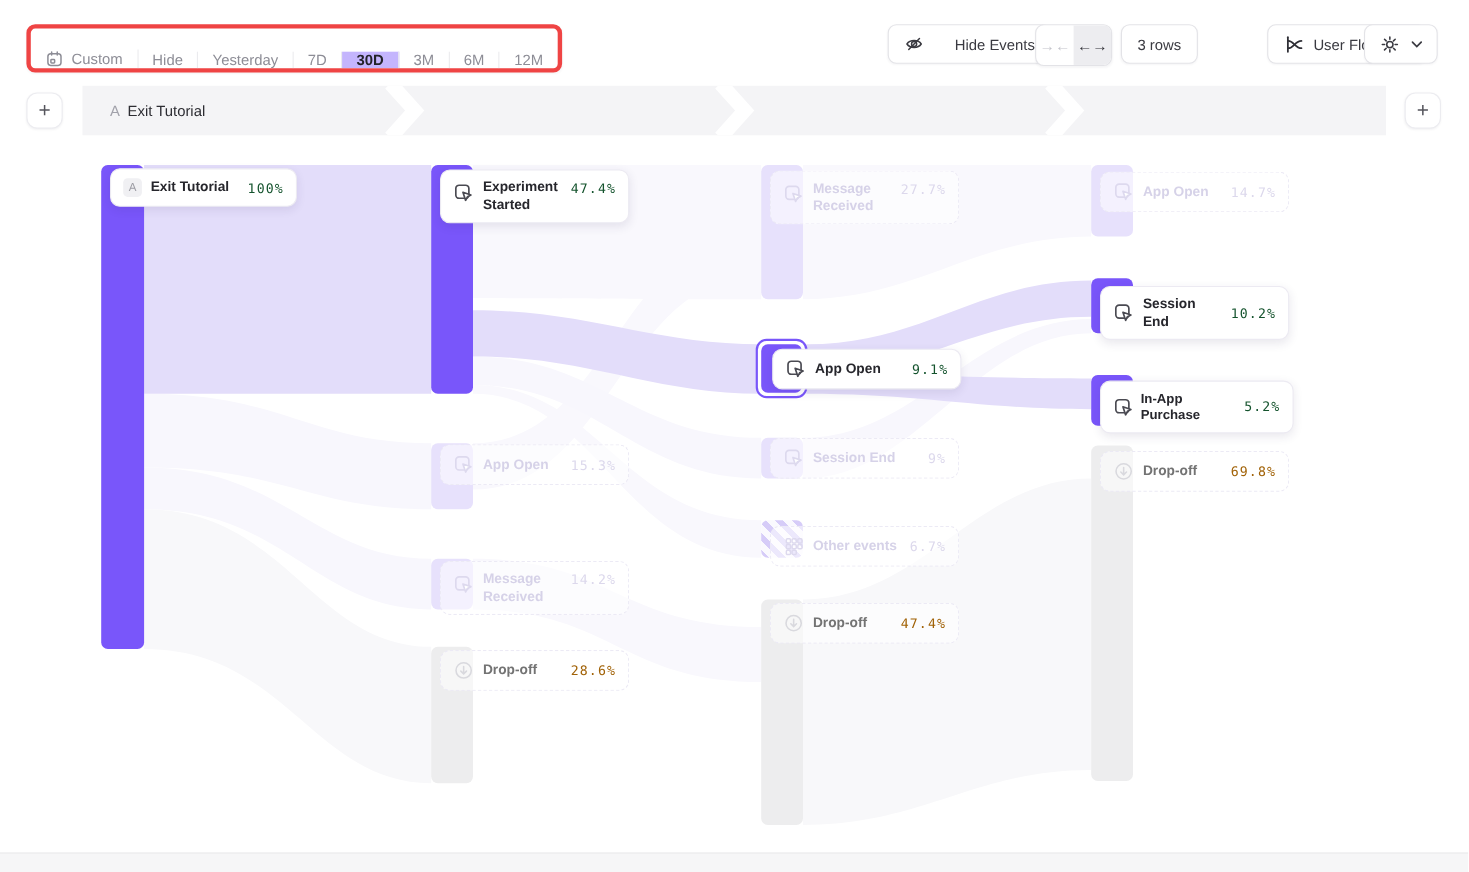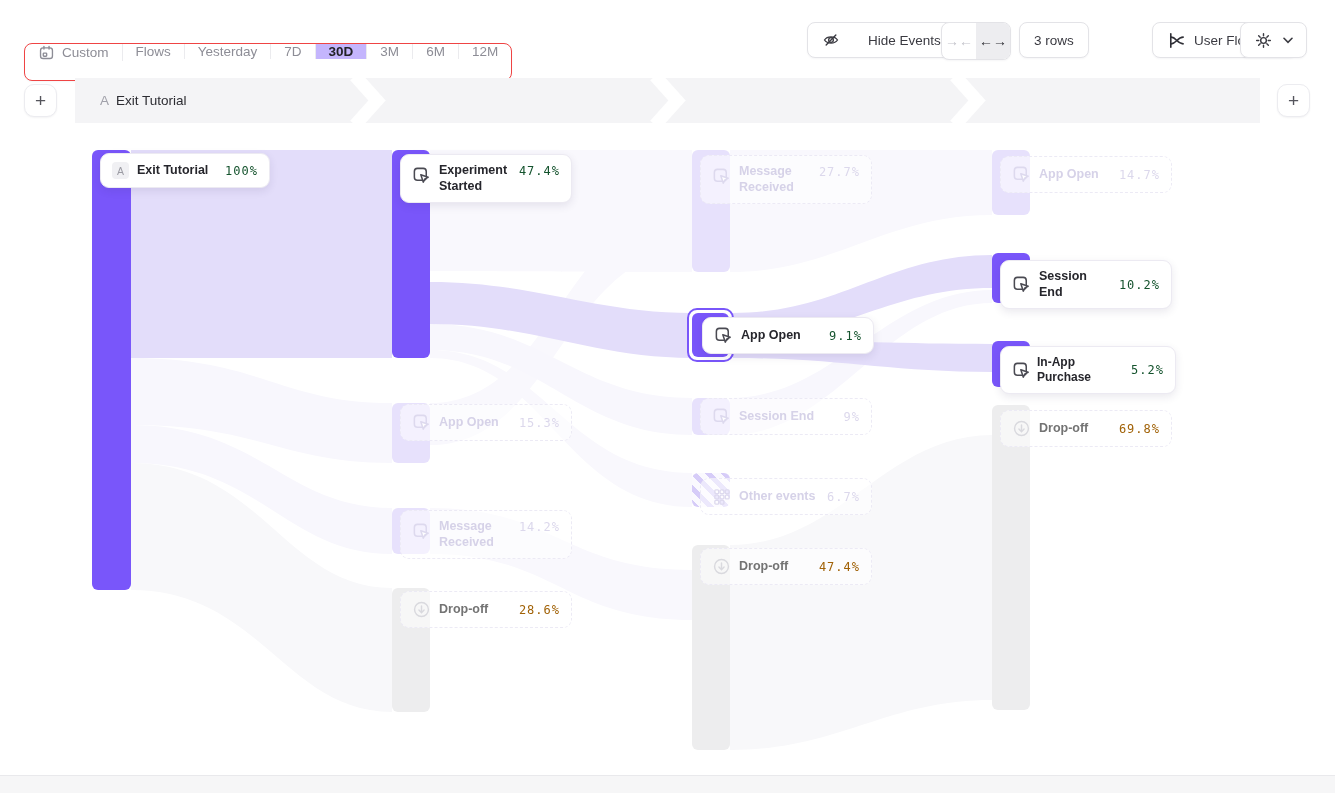--- a/index.html
+++ b/index.html
@@ -2,23 +2,23 @@
 <html><head>
 <meta charset="utf-8">
 <style>
   html,body{margin:0;padding:0;background:#fff;}
   .screen{position:relative;width:1335px;height:793px;background:#fff;overflow:hidden;
     font-family:"Liberation Sans",sans-serif;color:#2b2b30;}
   
   .btn{position:absolute;top:22px;height:36px;box-sizing:border-box;display:flex;align-items:center;
     gap:8px;background:#fff;border:1px solid #e3e3e7;border-radius:8px;padding:0 14px;
     font-size:13.5px;color:#3a3a41;box-shadow:0 1px 2px rgba(20,20,40,.04);cursor:pointer;}
-  .seg-group{position:absolute;top:22px;left:24px;height:36px;display:flex;align-items:flex-start;
-    border:1px solid #ef4444;border-radius:8px;background:#fff;overflow:hidden;
-    box-shadow:0 1px 2px rgba(20,20,40,.04);margin-top:21px;}
+  .seg-group{position:absolute;top:22px;left:24px;height:36px;display:flex;align-items:flex-end;
+    border:4px solid #ef4444;border-radius:8px;background:#fff;overflow:hidden;
+    box-shadow:0 1px 2px rgba(20,20,40,.04);}
   .seg{display:flex;align-items:center;gap:7px;padding:0 13px;font-size:13.5px;color:#8d8d96;
     border-right:1px solid #ebebee;cursor:pointer;white-space:nowrap;}
   .seg:last-child{border-right:none;}
   .seg.selected{background:#c4b5fd;color:#232329;font-weight:700;}
   .arrow-seg{position:absolute;top:22px;left:941px;height:36px;display:flex;border:1px solid #e3e3e7;
     border-radius:8px;background:#fff;overflow:hidden;box-shadow:0 1px 2px rgba(20,20,40,.04);}
   .arrow-cell{width:34px;display:flex;align-items:center;justify-content:center;font-size:14px;cursor:pointer;}
   .arrow-cell.dim{color:#c4c4cb;}
   .arrow-cell.active{background:#ededf0;color:#2d2d33;}
   .icon{display:inline-flex;align-items:center;justify-content:center;flex:none;}
@@ -76,21 +76,21 @@
         <svg width="17" height="17" viewBox="0 0 20 20" fill="none" stroke="#8d8d96" stroke-width="1.6" stroke-linecap="round">
           <rect x="3" y="4.5" width="14" height="12.5" rx="3"></rect>
           <line x1="7" y1="2.8" x2="7" y2="6"></line>
             <line x1="13" y1="2.8" x2="13" y2="6"></line>
           <rect x="6.2" y="10.8" width="4" height="3.6" rx="0.8"></rect>
         </svg>
       </span>
       <span>Custom</span>
     </div>
     <div class="seg">
-        <span>Flows</span>
+        <span>Hide</span>
       </div>
     <div class="seg">
         <span>Yesterday</span>
       </div>
     <div class="seg">
         <span>7D</span>
       </div>
     <div class="seg selected">
         <span>30D</span>
       </div>

